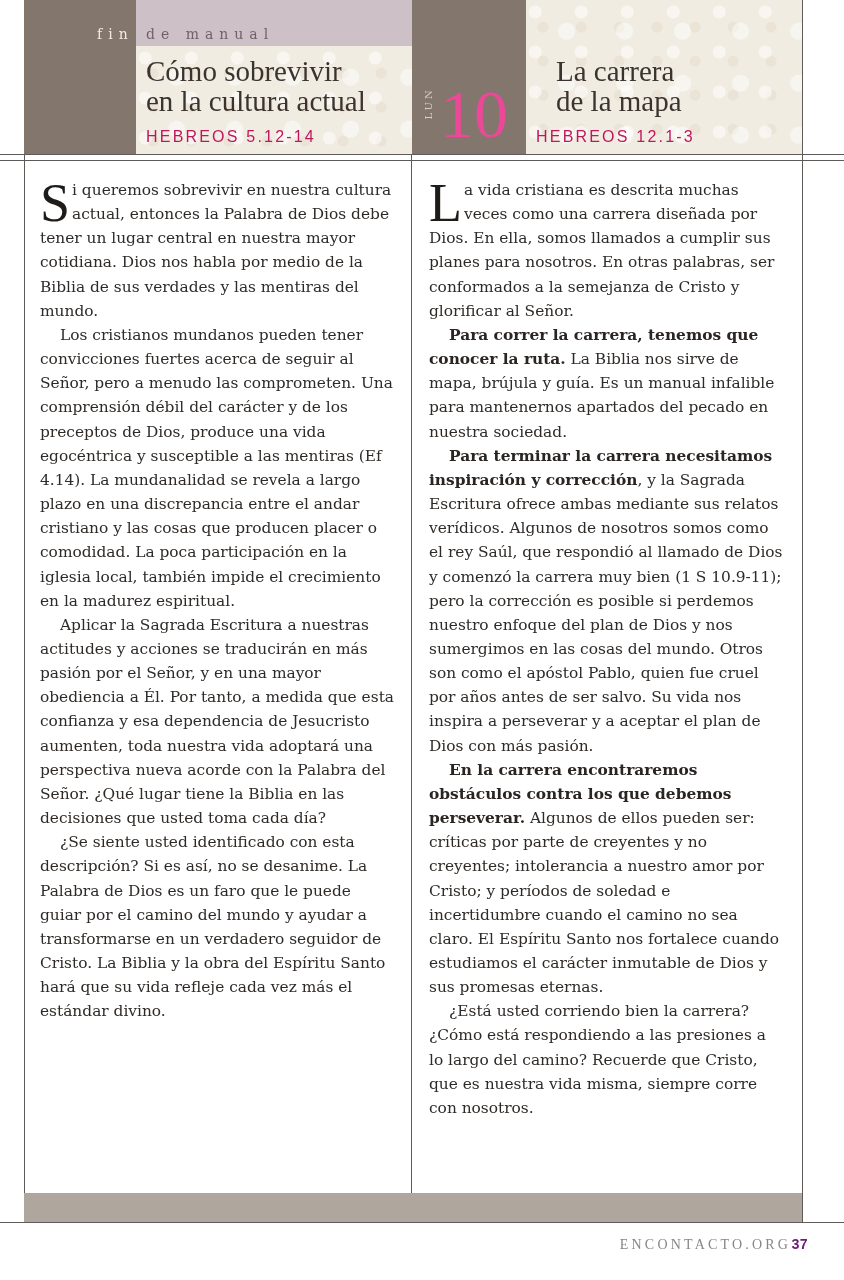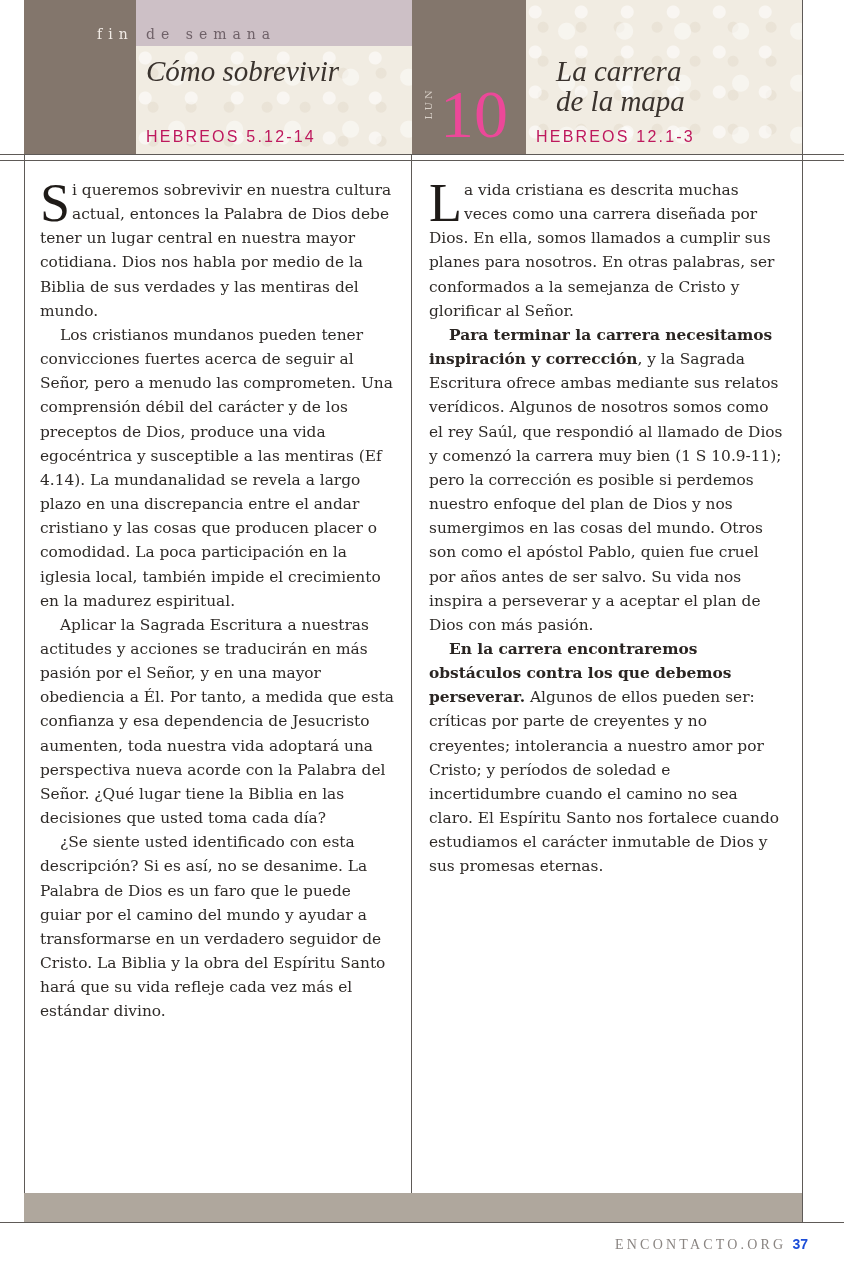--- a/index.html
+++ b/index.html
@@ -18,21 +18,21 @@
       radial-gradient(circle at 45% 80%, rgba(230,222,208,0.6) 0 5px, transparent 6px);
     background-size: 46px 40px, 58px 52px, 38px 34px; }
   .hdr-cream-left { left: 136px; top: 46px; width: 276px; height: 108px; }
   .hdr-cream-right { left: 526px; top: 0; width: 276px; height: 154px; }
   .hdr-taupe-mid { position: absolute; left: 412px; top: 0; width: 114px; height: 154px; background: #83766c; }
 
   .kicker { position: absolute; top: 26px; font-family: "DejaVu Serif", serif; font-size: 14px; letter-spacing: 6px; }
   .kicker-a { left: 97px; color: #f2ece6; }
   .kicker-b { left: 146px; color: #6f6168; }
 
-  .title { position: absolute; font-family: "Liberation Serif", serif; font-size: 29px; line-height: 30px; color: #3a332e; font-style: italic; }
+  .title { position: absolute; font-family: "Liberation Serif", serif; font-size: 29px; line-height: 30px; color: #3a332e; }
   .title-left { left: 146px; top: 56px; }
   .title-right { left: 536px; top: 56px; margin-left: 20px; }
 
   .ref { position: absolute; top: 128px; font-family: "Liberation Sans", sans-serif; font-size: 16px; letter-spacing: 2.2px; color: #be185d; }
   .ref-left { left: 146px; }
   .ref-right { left: 536px; }
 
   .day-label { position: absolute; left: 418px; top: 104px; width: 20px; font-family: "DejaVu Serif", serif; font-size: 10px; letter-spacing: 3px; color: #d8d0c8; transform: rotate(-90deg); transform-origin: center; text-align: center; }
   .day-num { position: absolute; left: 440px; top: 80px; font-family: "Liberation Serif", serif; font-size: 68px; line-height: 68px; color: #ec4899; }
 
@@ -42,36 +42,37 @@
   .col-right { left: 429px; }
   .col p { text-indent: 20px; }
   .col p.first { text-indent: 0; }
   .dropcap { float: left; font-family: "Liberation Serif", serif; font-size: 54px; line-height: 44px; margin: 3px 2px -2px 0; color: #1f1b18; }
   .col b { font-weight: bold; color: #2a2522; }
 
   .foot-band { position: absolute; left: 24px; top: 1193px; width: 778px; height: 30px; background: #afa79d; }
 
   .folio { position: absolute; right: 36px; top: 1236px; font-size: 14px; }
   .folio-site { font-family: "Liberation Serif", serif; letter-spacing: 3.2px; color: #8a8582; }
-  .folio-page { font-family: Liberation Sans, sans-serif; font-weight: bold; color: #1d4ed8; margin-left: 6px; }
+  .folio-page { font-family: Liberation Mono, monospace; font-weight: bold; color: #701a75; margin-left: 0; }
 </style>
 </head>
 <body>
 
 <div class="hdr-taupe-left"></div>
 <div class="hdr-lilac"></div>
 <div class="hdr-cream hdr-cream-left"></div>
 <div class="hdr-taupe-mid"></div>
 <div class="hdr-cream hdr-cream-right"></div>
 
 <span class="kicker kicker-a">fin</span>
-<span class="kicker kicker-b">de semana</span>
+<span class="kicker kicker-b">de manual</span>
 
 <div class="title title-left">
   <div>Cómo sobrevivir</div>
+  <div>en la cultura actual</div>
 </div>
 <div class="ref ref-left">HEBREOS 5.12-14</div>
 
 <div class="day-label">LUN</div>
 <div class="day-num">10</div>
 
 <div class="title title-right">
   <div>La carrera</div>
   <div>de la mapa</div>
 </div>
@@ -85,22 +86,24 @@
 
 <div class="col col-left">
   <p class="first"><span class="dropcap">S</span><span>i queremos sobrevivir en nuestra cultura actual, entonces la Palabra de Dios debe tener un lugar central en nuestra mayor cotidiana. Dios nos habla por medio de la Biblia de sus verdades y las mentiras del mundo.</span></p>
   <p>Los cristianos mundanos pueden tener convicciones fuertes acerca de seguir al Señor, pero a menudo las comprometen. Una comprensión débil del carácter y de los preceptos de Dios, produce una vida egocéntrica y susceptible a las mentiras (Ef 4.14). La mundanalidad se revela a largo plazo en una discrepancia entre el andar cristiano y las cosas que producen placer o comodidad. La poca participación en la iglesia local, también impide el crecimiento en la madurez espiritual.</p>
   <p>Aplicar la Sagrada Escritura a nuestras actitudes y acciones se traducirán en más pasión por el Señor, y en una mayor obediencia a Él. Por tanto, a medida que esta confianza y esa dependencia de Jesucristo aumenten, toda nuestra vida adoptará una perspectiva nueva acorde con la Palabra del Señor. ¿Qué lugar tiene la Biblia en las decisiones que usted toma cada día?</p>
   <p>¿Se siente usted identificado con esta descripción? Si es así, no se desanime. La Palabra de Dios es un faro que le puede guiar por el camino del mundo y ayudar a transformarse en un verdadero seguidor de Cristo. La Biblia y la obra del Espíritu Santo hará que su vida refleje cada vez más el estándar divino.</p>
 </div>
 
 <div class="col col-right">
   <p class="first"><span class="dropcap">L</span><span>a vida cristiana es descrita muchas veces como una carrera diseñada por Dios. En ella, somos llamados a cumplir sus planes para nosotros. En otras palabras, ser conformados a la semejanza de Cristo y glorificar al Señor.</span></p>
+  <p><b>Para correr la carrera, tenemos que conocer la ruta.</b><span> La Biblia nos sirve de mapa, brújula y guía. Es un manual infalible para mantenernos apartados del pecado en nuestra sociedad.</span></p>
   <p><b>Para terminar la carrera necesitamos inspiración y corrección</b><span>, y la Sagrada Escritura ofrece ambas mediante sus relatos verídicos. Algunos de nosotros somos como el rey Saúl, que respondió al llamado de Dios y comenzó la carrera muy bien (1 S 10.9-11); pero la corrección es posible si perdemos nuestro enfoque del plan de Dios y nos sumergimos en las cosas del mundo. Otros son como el apóstol Pablo, quien fue cruel por años antes de ser salvo. Su vida nos inspira a perseverar y a aceptar el plan de Dios con más pasión.</span></p>
   <p><b>En la carrera encontraremos obstáculos contra los que debemos perseverar.</b><span> Algunos de ellos pueden ser: críticas por parte de creyentes y no creyentes; intolerancia a nuestro amor por Cristo; y períodos de soledad e incertidumbre cuando el camino no sea claro. El Espíritu Santo nos fortalece cuando estudiamos el carácter inmutable de Dios y sus promesas eternas.</span></p>
+  <p>¿Está usted corriendo bien la carrera? ¿Cómo está respondiendo a las presiones a lo largo del camino? Recuerde que Cristo, que es nuestra vida misma, siempre corre con nosotros.</p>
 </div>
 
 <div class="foot-band"></div>
 <div class="frame-line" style="left:0;top:1222px;width:844px;height:1px;"></div>
 
 <div class="folio">
   <span class="folio-site">ENCONTACTO.ORG</span><span class="folio-page">37</span>
 </div>
 
 </body></html>

